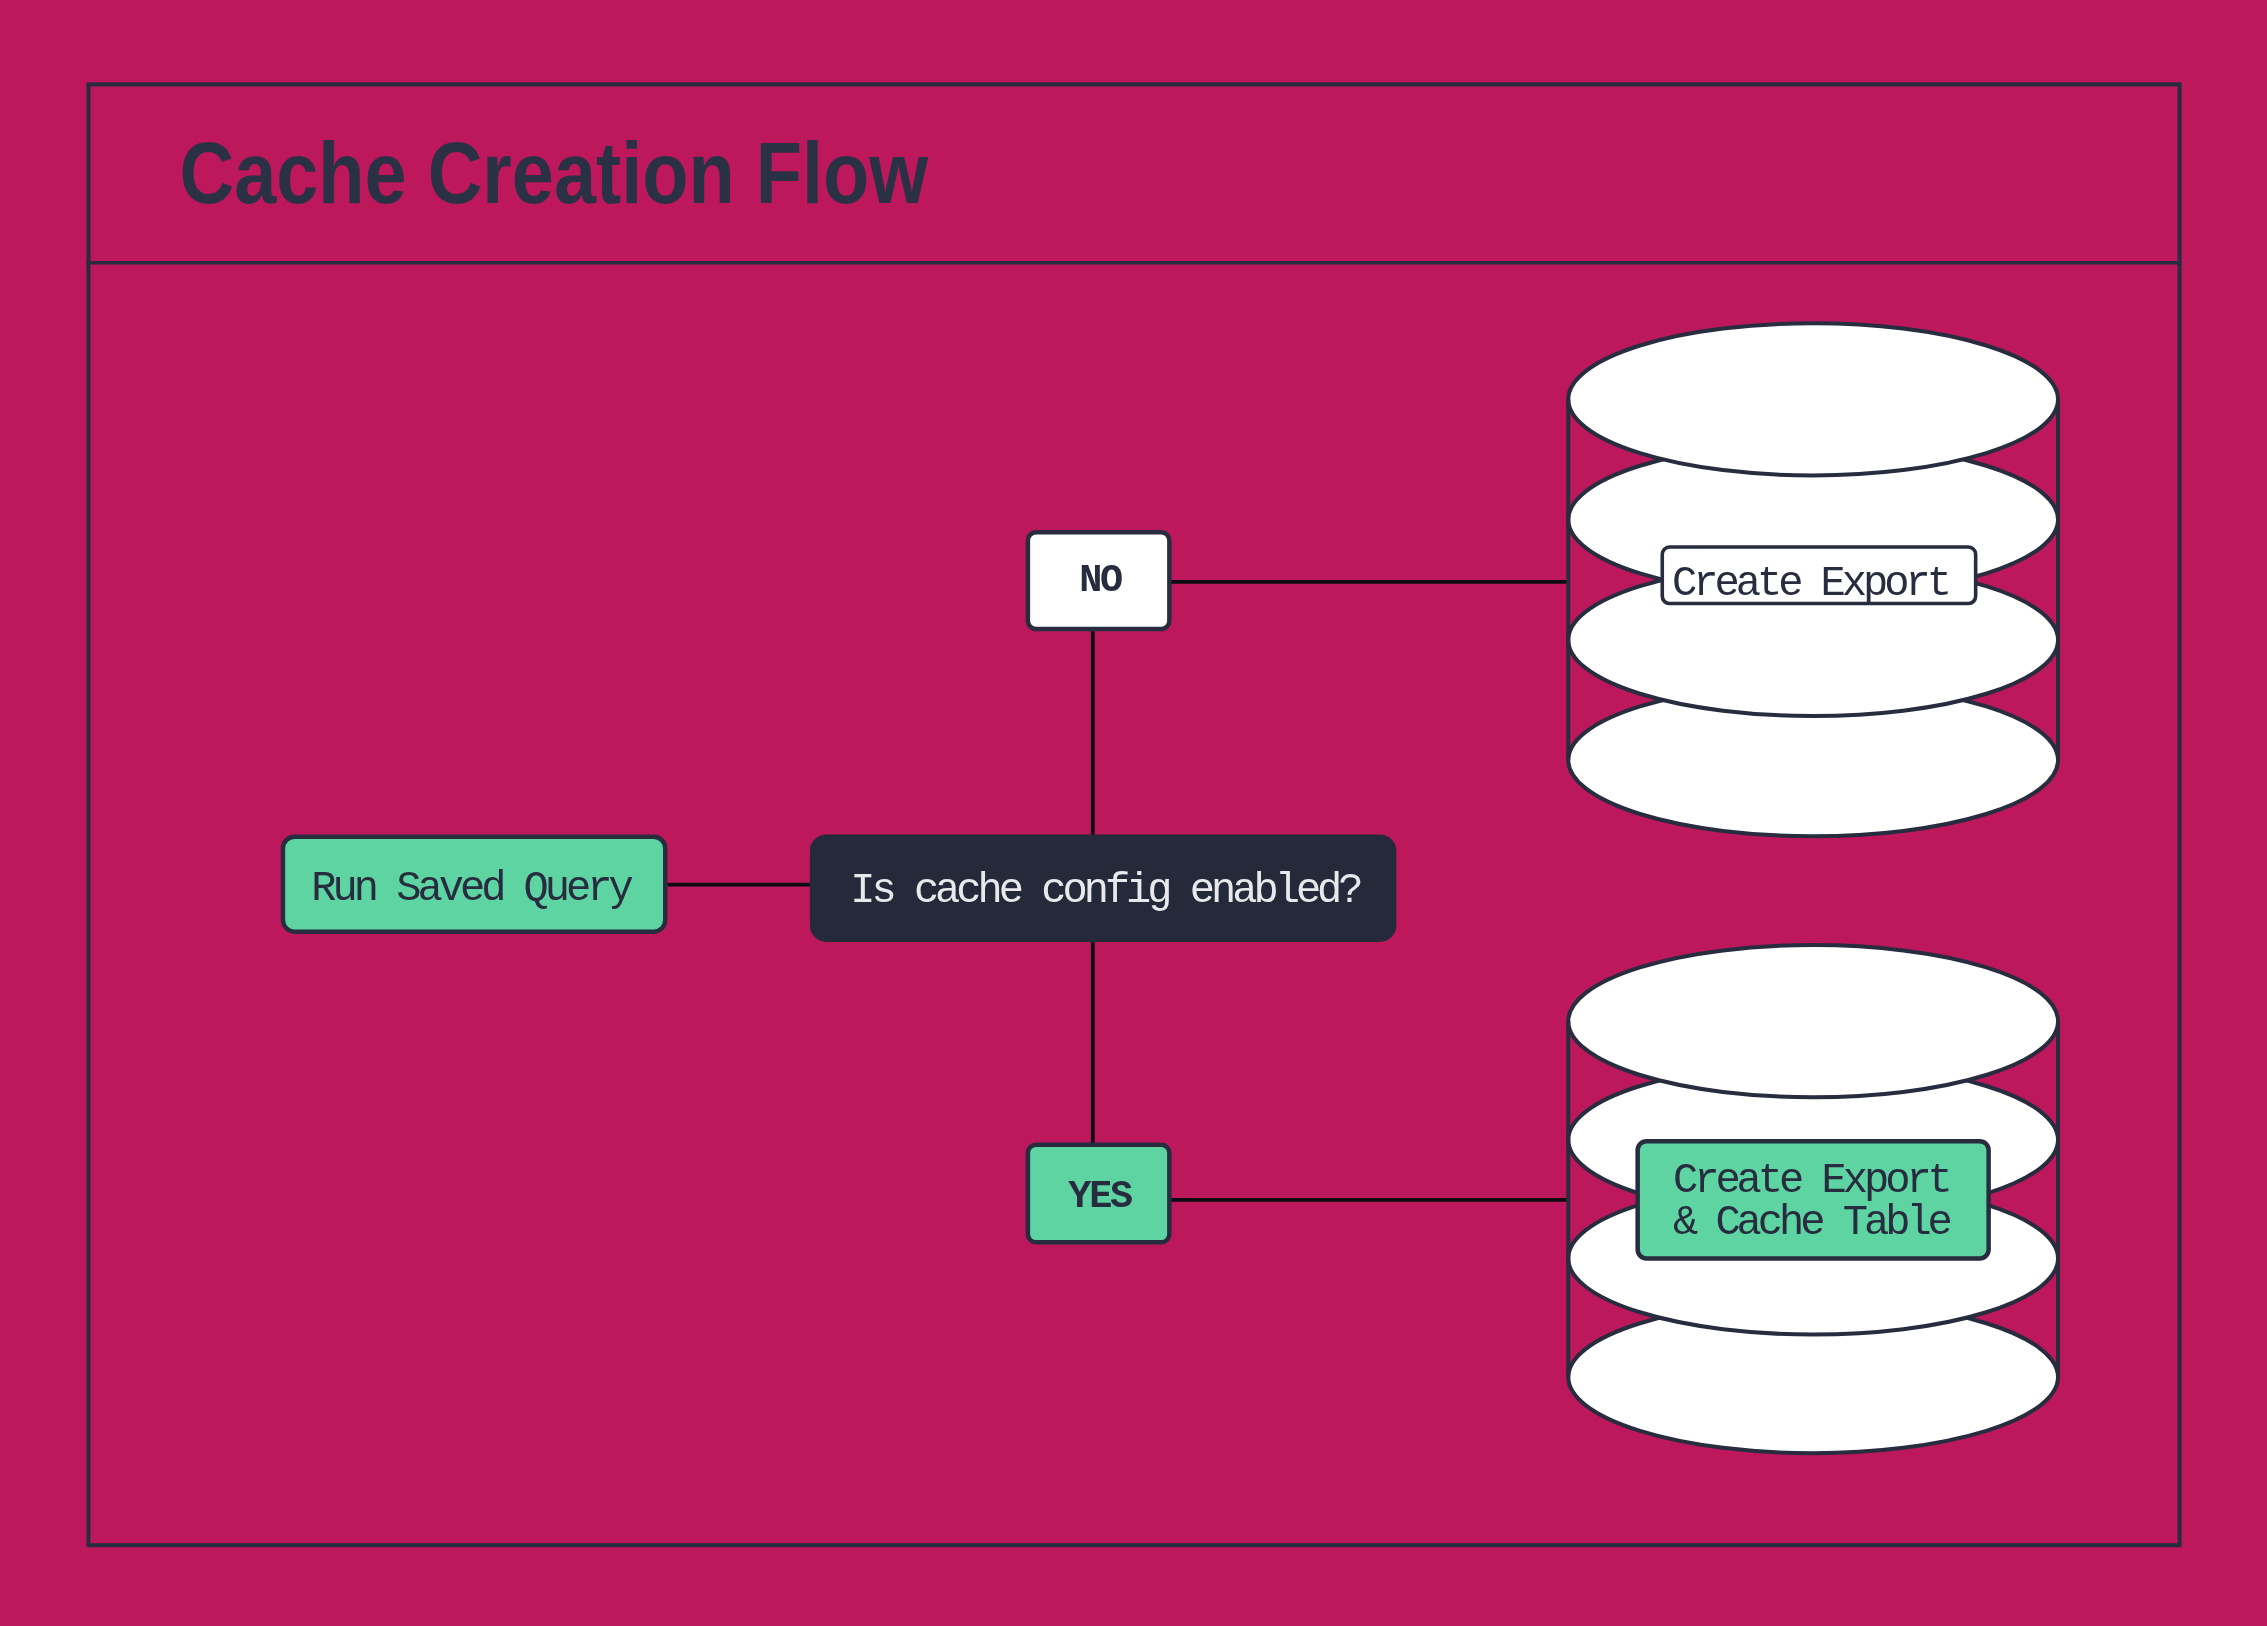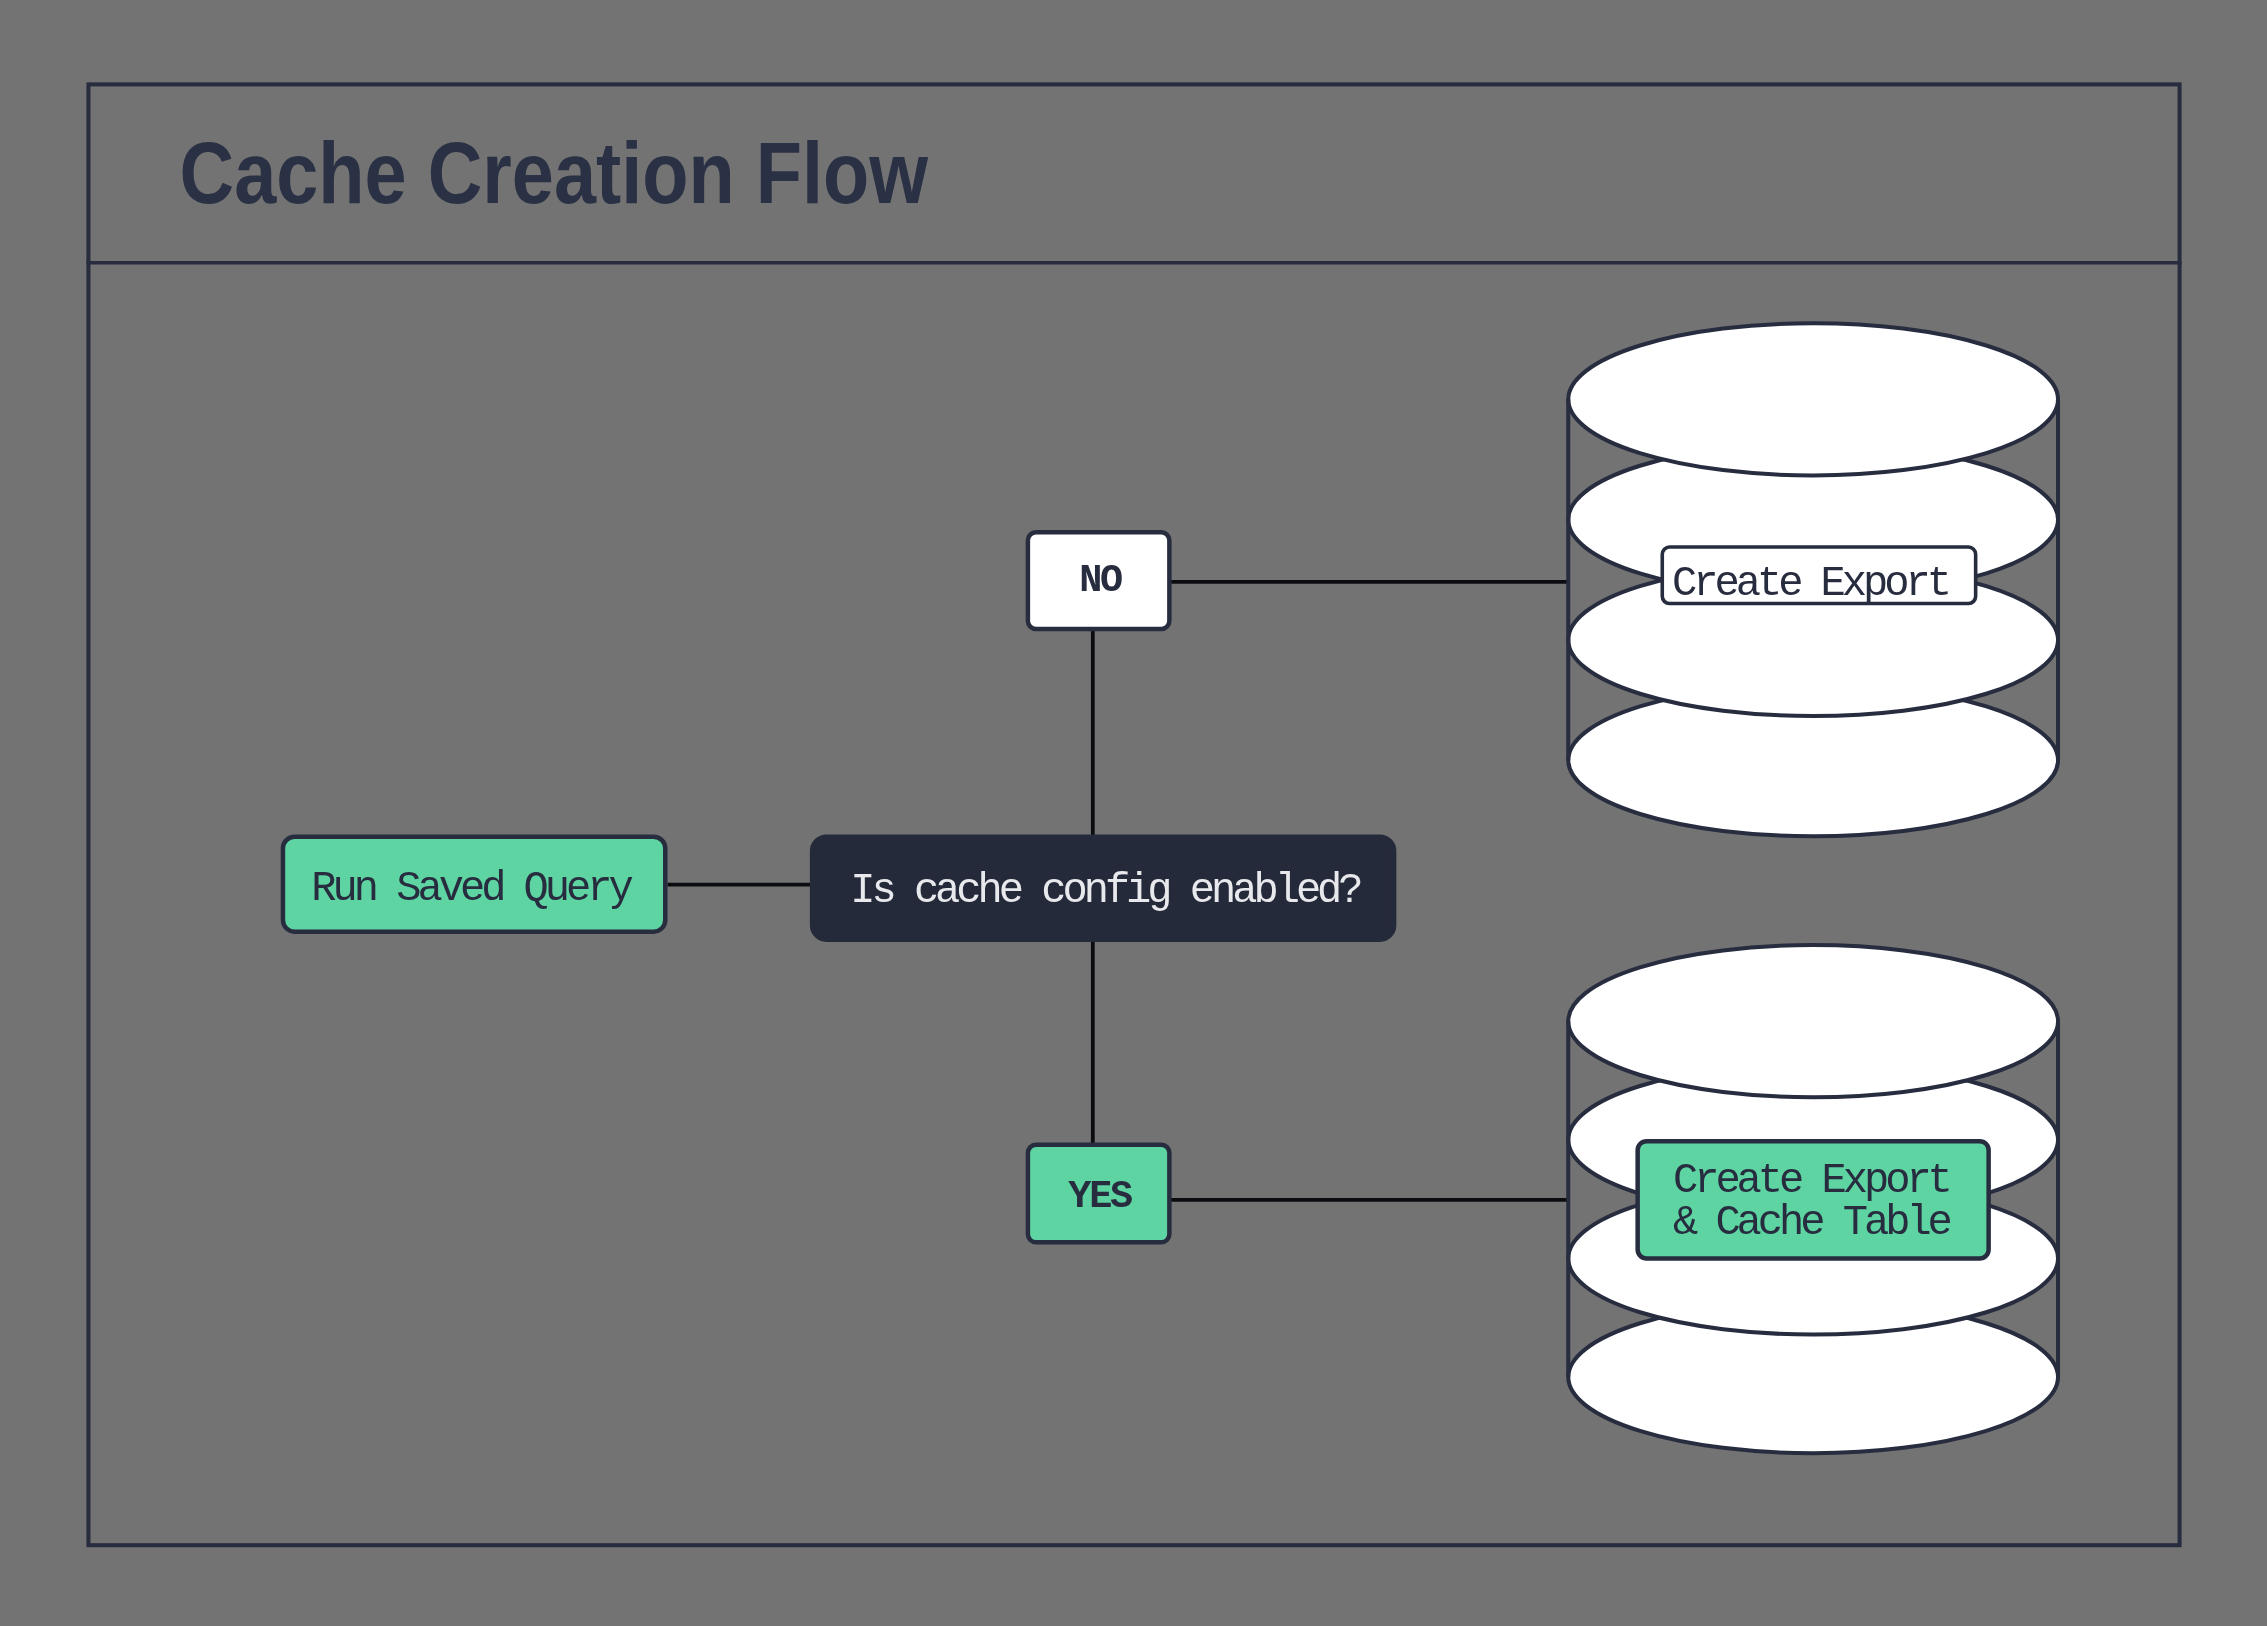--- a/index.html
+++ b/index.html
@@ -1,16 +1,16 @@
 <!DOCTYPE html>
 <html style="font-size:14.3px"><head>
 <meta charset="utf-8">
 <style>
   html,body{margin:0;padding:0;background:#ffffff;}
-  .page{position:relative;width:2268px;height:1626px;background:#737373;overflow:hidden;}
+  .page{position:relative;width:2268px;height:1626px;background:#be185d;overflow:hidden;}
   svg{display:block;}
 </style>
 </head>
 <body>
 <div class="page">
 <svg width="2268" height="1626" viewBox="0 0 2532 1816">
 
   <rect x="98.25" y="94.25" width="2335.5" height="1631.5" fill="none" stroke="#272c3f" stroke-width="4.5"></rect>
 
   <line x1="96" y1="293.5" x2="2436" y2="293.5" stroke="#272c3f" stroke-width="4"></line>

